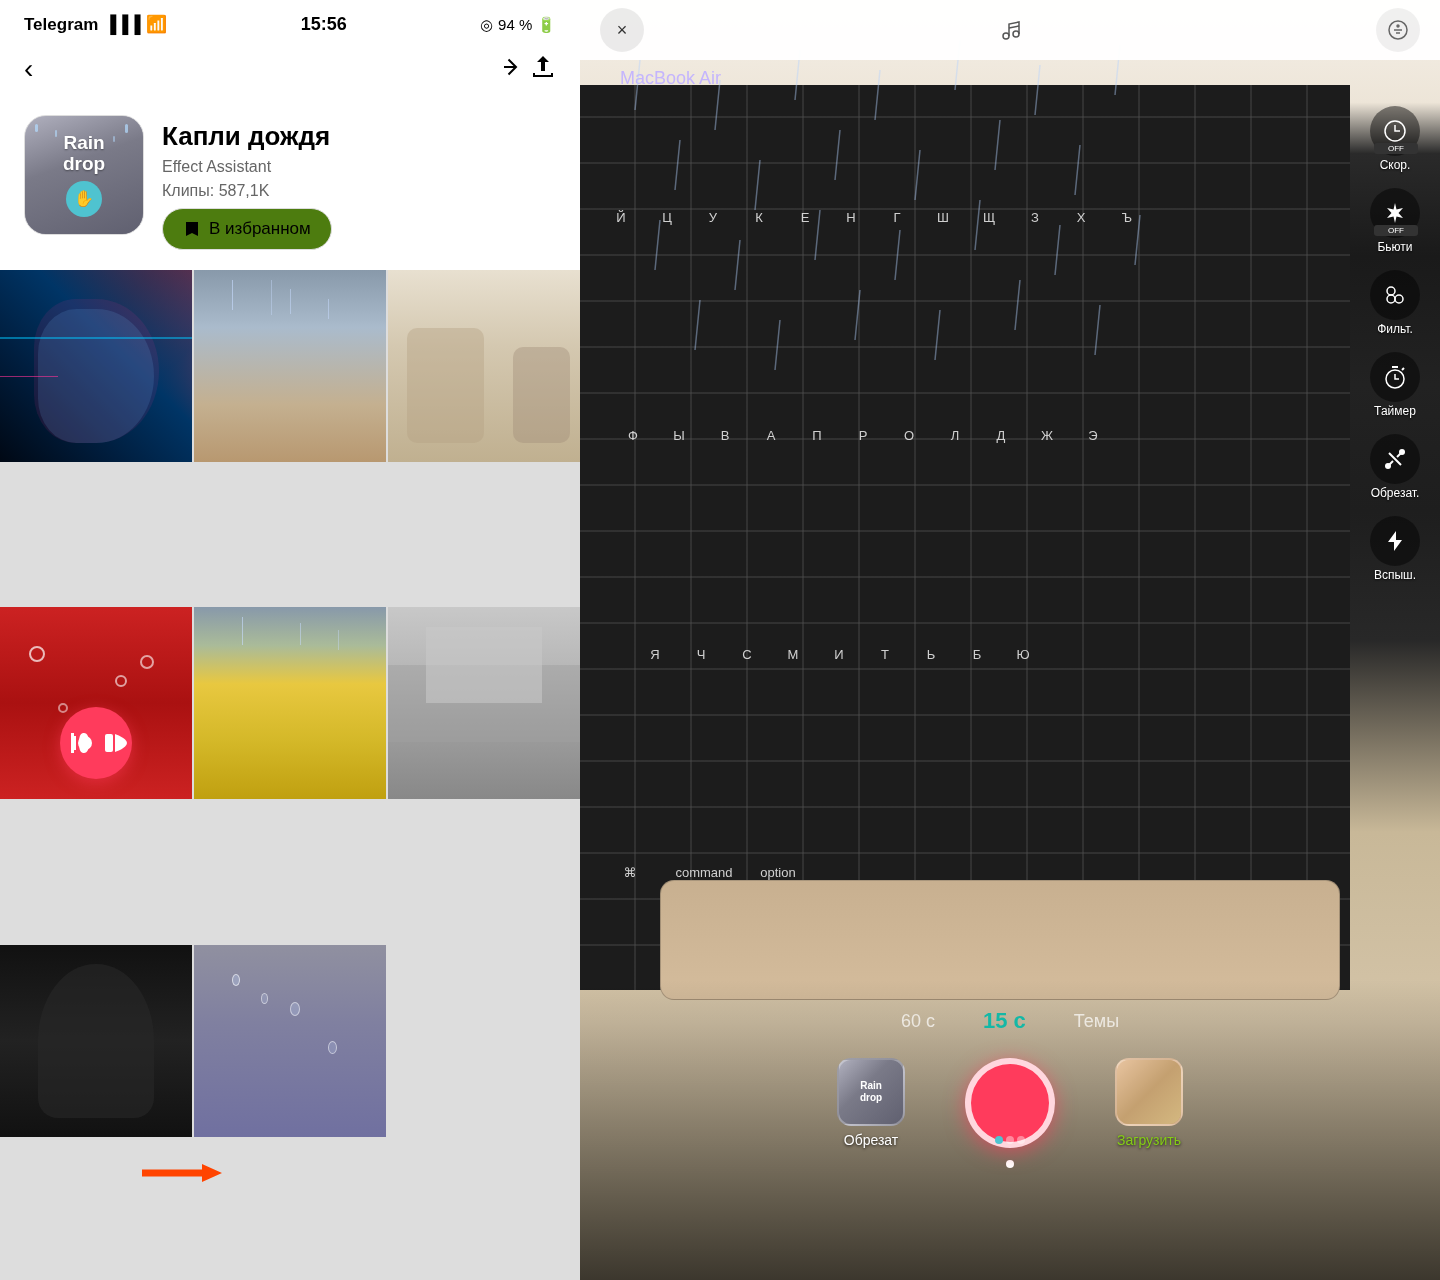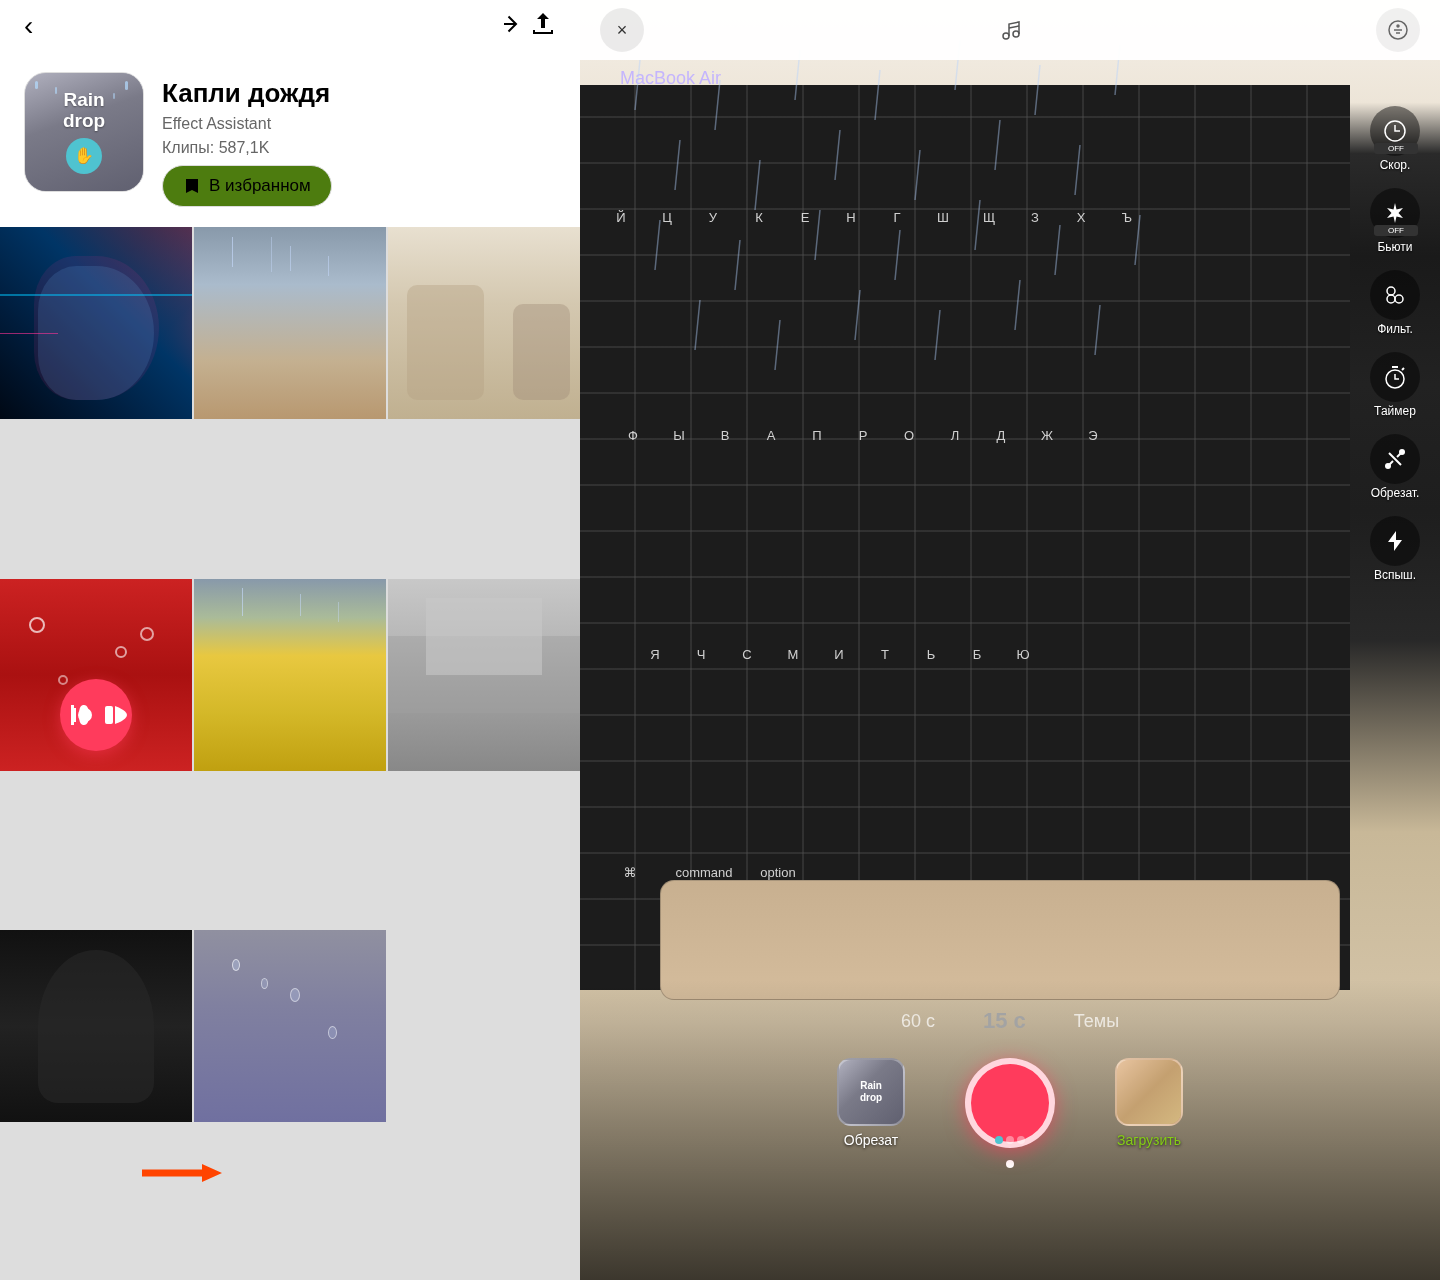--- a/index.html
+++ b/index.html
@@ -356,21 +356,21 @@
       align-items: center;
       margin-bottom: 16px;
     }
     .time-option {
       padding: 8px 24px;
       font-size: 18px;
       color: rgba(255,255,255,0.7);
       cursor: pointer;
     }
     .time-option.active {
-      color: #a3a3a3;
+      color: #14b8a6;
       font-weight: 700;
       font-size: 22px;
     }
 
     
     .main-controls {
       display: flex;
       align-items: center;
       justify-content: center;
       gap: 0;
@@ -521,20 +521,33 @@
       height: 300px;
       background: linear-gradient(0deg, rgba(0,0,0,0.7) 0%, transparent 100%);
       z-index: 10;
     }
   </style>
 </head>
 <body>
 
 <div class="left-panel">
 
+  <div class="status-bar">
+    <div class="status-left">
+      <span>Telegram</span>
+      <span>▐▐▐</span>
+      <span>📶</span>
+    </div>
+    <div class="status-center">15:56</div>
+    <div class="status-right">
+      <span>◎</span>
+      <span>94 %</span>
+      <span>🔋</span>
+    </div>
+  </div>
 
   <div class="nav-bar">
     <div class="nav-back">‹</div>
     <div class="nav-share">
       <svg width="24" height="24" viewBox="0 0 24 24" fill="none" stroke="#000" stroke-width="2">
         <path d="M8.5 4.5L16 12L8.5 19.5"></path>
         <path d="M4 12H15.5"></path>
         <path d="M15.5 5L20 12L15.5 19" stroke-width="0" fill="none"></path>
       </svg>
       

